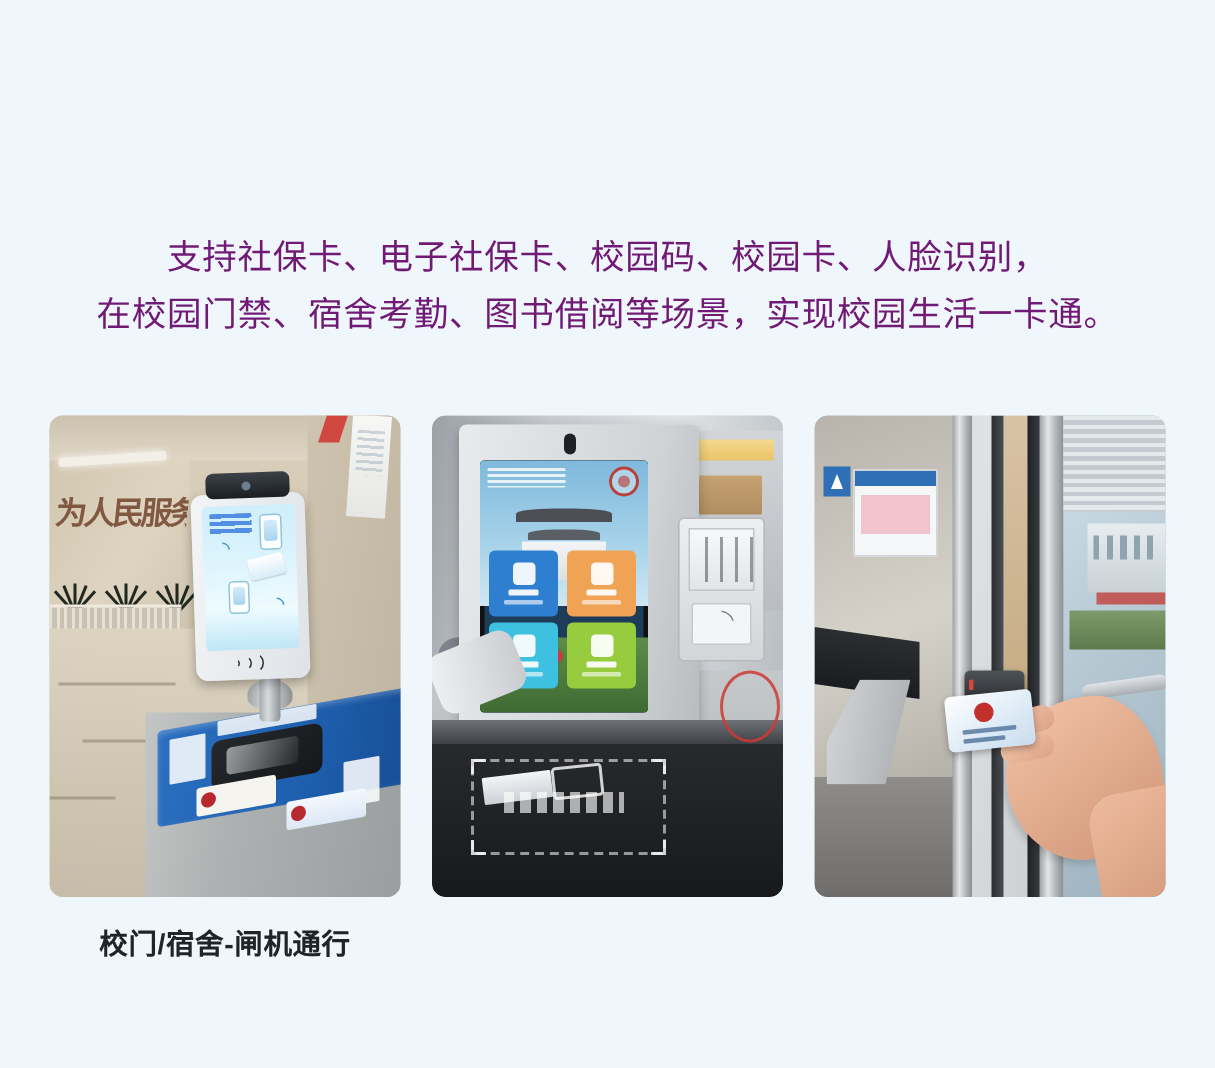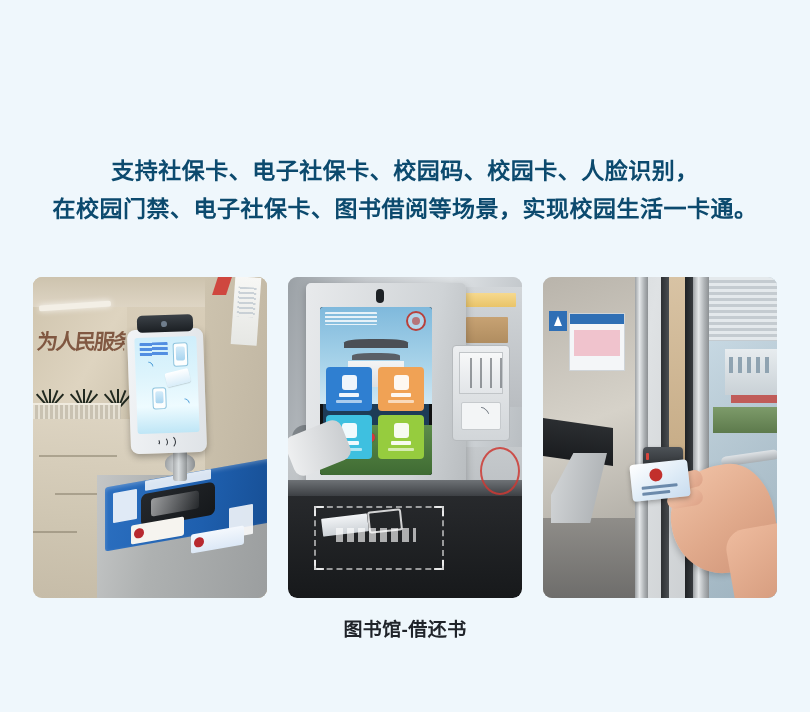--- a/index.html
+++ b/index.html
@@ -35,25 +35,24 @@
     color: #3f7cec;
     white-space: nowrap;
   }
 
   .subhead {
     position: absolute;
     top: 152px;
     left: 0;
     width: 810px;
     text-align: center;
-    color: #0c4a6e;
+    color: #701a75;
     font-size: 23px;
     line-height: 38px;
     letter-spacing: 0.5px;
-    font-weight: bold;
   }
   .subhead .line { display: block; white-space: nowrap; }
 
   
   .cards {
     position: absolute;
     top: 277px;
     left: 33px;
     width: 744px;
     display: flex;
@@ -549,21 +548,21 @@
   }
 </style>
 </head>
 <body>
 
 <div class="page">
 
 
   <div class="subhead">
     <span class="line">支持社保卡、电子社保卡、校园码、校园卡、人脸识别，</span>
-    <span class="line">在校园门禁、电子社保卡、图书借阅等场景，实现校园生活一卡通。</span>
+    <span class="line">在校园门禁、宿舍考勤、图书借阅等场景，实现校园生活一卡通。</span>
   </div>
 
   <div class="cards">
 
     <div class="card">
       <div class="photo p1">
         <div class="wall-left"></div>
         <div class="ceiling"></div>
         <div class="ceil-light"></div>
         <div class="wall-calli">为人民服务</div>
@@ -627,20 +626,21 @@
           <div class="ts-card" style="left:30px; top:34px; width:24px; height:14px;"></div>
           <div class="ts-wifi" style="left:8px;  top:24px;"></div>
           <div class="ts-wifi" style="left:43px; top:62px;"></div>
         </div>
         <div class="term-nfc">
           <span></span>
             <span></span>
             <span></span>
         </div>
       </div>
+      <div class="caption">校门/宿舍-闸机通行</div>
     </div>
 
     <div class="card">
       <div class="photo p2">
         <div class="bg-room"></div>
         <div class="shelf">
           <div class="shelf-sign"></div>
         </div>
         <div class="box"></div>
         <div class="backarrow">❮</div>
@@ -707,21 +707,20 @@
             <span class="corner" style="right:-2px; bottom:-2px;border-left:none; border-top:none;"></span>
           </div>
           <div class="book"></div>
           <div class="scanner-dev"></div>
           <div class="zone-text"></div>
         </div>
 
         <div class="roll"></div>
         <div class="redcircle"></div>
       </div>
-      <div class="caption">图书馆-借还书</div>
     </div>
 
     <div class="card">
       <div class="photo p3">
         <div class="interior">
           <div class="int-floor"></div>
           <div class="dark-counter"></div>
           <div class="bench"></div>
           <div class="poster">
             <span class="bar"></span>

